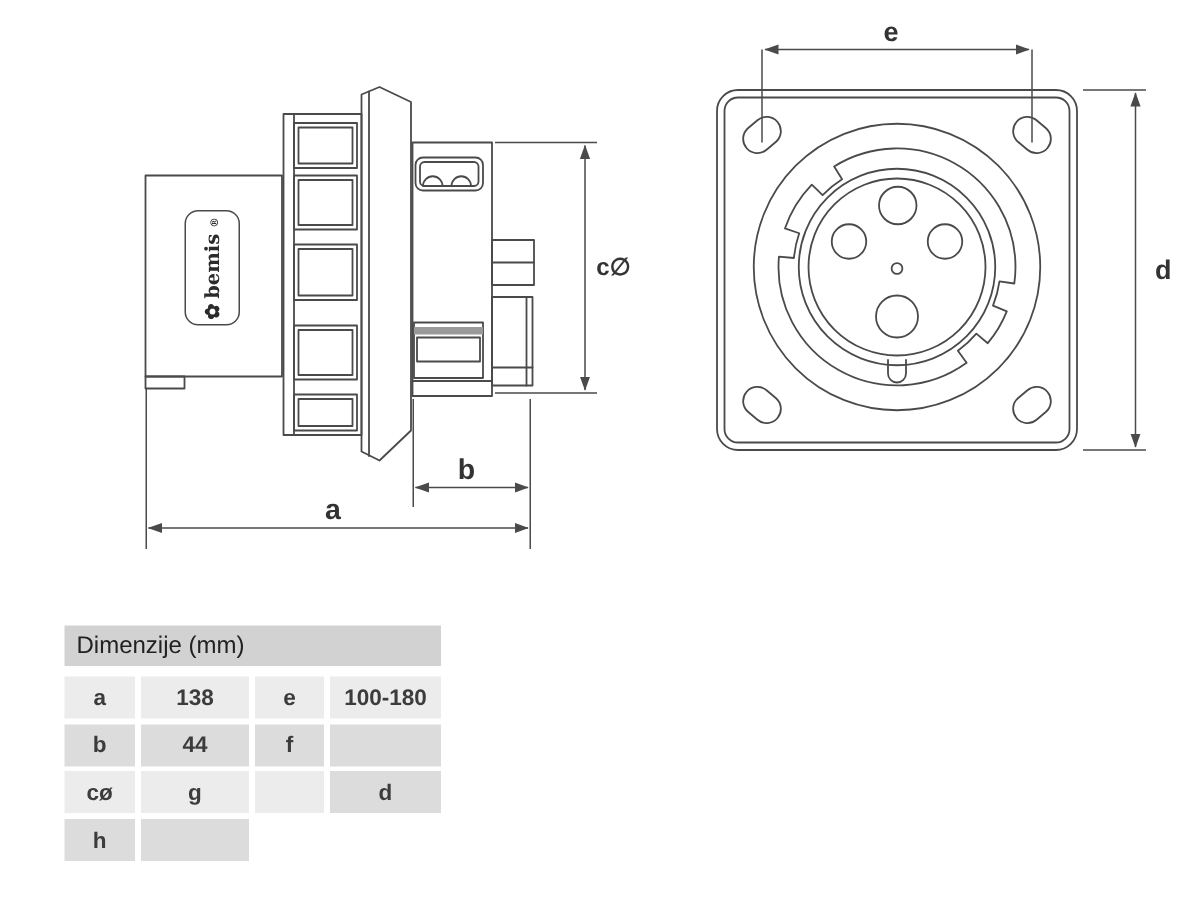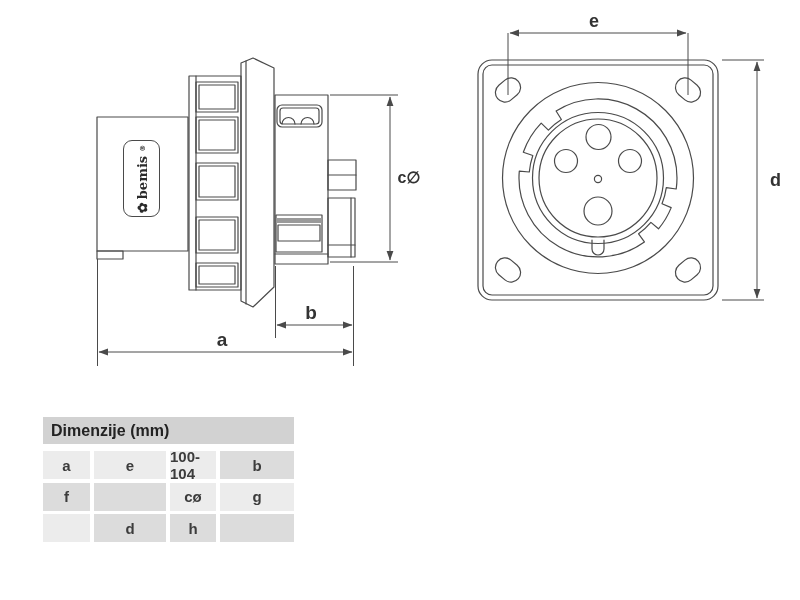--- a/index.html
+++ b/index.html
@@ -15,21 +15,21 @@
         border:1.4px solid #4a4a4a;border-radius:9px;box-sizing:border-box;}
   .logo-inner{position:absolute;left:50%;top:50%;width:72px;height:32px;
         transform:translate(-50%,-50%) rotate(-90deg);
         display:flex;align-items:center;justify-content:center;gap:3px;
         font-family:"DejaVu Serif",serif;font-weight:bold;font-size:13px;color:#2b2b2b;}
   .logo-inner sup{font-size:7px;margin-left:1px;}
 
   
   .dim-table{position:absolute;left:43px;top:417px;width:251px;}
   .dim-header{height:27px;line-height:27px;background:#d2d2d2;color:#222;
-        font-size:16px;padding-left:8px;box-sizing:border-box;margin-bottom:7px;font-weight:bold;}
+        font-size:16px;padding-left:8px;box-sizing:border-box;margin-bottom:7px;}
   .dim-grid{display:grid;grid-template-columns:47px 72px 46px 74px;
         column-gap:4px;row-gap:3.7px;grid-auto-rows:28px;}
   .cell{display:flex;align-items:center;justify-content:center;
         font-size:15px;font-weight:bold;color:#3c3c3c;}
   .rowA{background:#ececec;}
   .rowB{background:#dcdcdc;}
 </style>
 </head>
 <body>
 
@@ -176,24 +176,26 @@
       <span>✿</span>
         <span>bemis</span>
         <sup>®</sup>
     </div>
   </div>
 
   <div class="dim-table">
     <div class="dim-header">Dimenzije (mm)</div>
     <div class="dim-grid">
       <div class="cell rowA">a</div>
+      <div class="cell rowA">138</div>
       <div class="cell rowA">e</div>
-      <div class="cell rowA">100-104</div>
+      <div class="cell rowA">100-180</div>
 
       <div class="cell rowB">b</div>
+      <div class="cell rowB">44</div>
       <div class="cell rowB">f</div>
       <div class="cell rowB"></div>
 
       <div class="cell rowA">cø</div>
       <div class="cell rowA">g</div>
       <div class="cell rowA"></div>
 
       <div class="cell rowB">d</div>
       <div class="cell rowB">h</div>
       <div class="cell rowB"></div>

